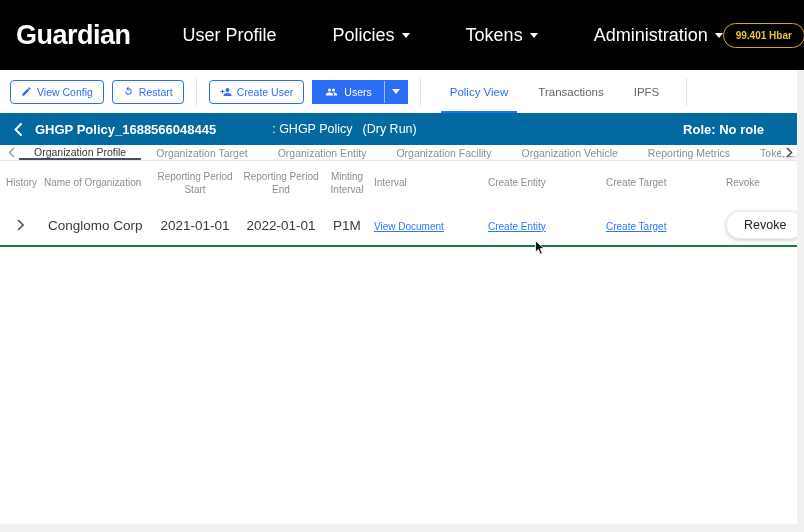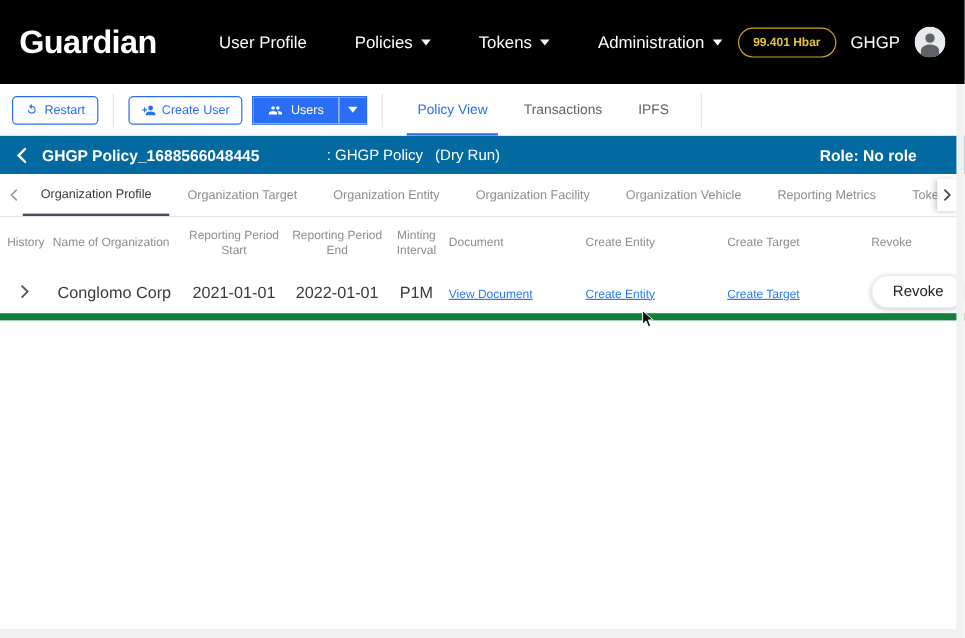--- a/index.html
+++ b/index.html
@@ -2,21 +2,21 @@
 <html><head>
 <meta charset="utf-8">
 <style>
   *{box-sizing:border-box;margin:0;padding:0}
   html,body{width:804px;height:532px}
   body{font-family:"Liberation Sans",sans-serif;background:#fff;overflow:hidden;position:relative;font-size:13px;color:#333}
 
   
   .topbar{height:70px;background:#000;display:flex;align-items:center;padding:0 16px;color:#fff}
   .brand{font-size:27px;font-weight:bold;letter-spacing:-.5px;margin-right:52px;cursor:pointer}
-  .topnav{display:flex;align-items:center;gap:40px;font-size:14px}
+  .topnav{display:flex;align-items:center;gap:56px;font-size:18px}
   .nav-item{display:flex;align-items:center;cursor:pointer;white-space:nowrap}
   .caret{width:0;height:0;border-left:4px solid transparent;border-right:4px solid transparent;border-top:5px solid #fff;margin-left:7px}
   .top-right{margin-left:auto;display:flex;align-items:center;gap:12px}
   .balance-pill{border:1.5px solid #cfa81c;color:#e6c235;border-radius:13px;padding:6px 12px;font-size:10px;font-weight:bold;white-space:nowrap}
   .username{font-size:14px;font-weight:normal}
   .avatar{width:26px;height:26px;border-radius:50%;overflow:hidden;display:flex;cursor:pointer}
 
   
   .toolbar{height:43px;display:flex;align-items:center;padding:0 10px;background:#fff;position:relative}
   .btn{display:inline-flex;align-items:center;gap:5px;height:24px;padding:0 10px;border:1px solid #2b6ef6;border-radius:4px;background:#fff;color:#2b6ef6;font-size:10.5px;font-family:inherit;cursor:pointer;white-space:nowrap}
@@ -33,33 +33,33 @@
 
   
   .policy-bar{height:32px;background:#0369a1;color:#fff;display:flex;align-items:center;padding:0 14px;font-size:12.5px}
   .pb-back{display:flex;align-items:center;margin-right:13px;cursor:pointer}
   .pb-name{font-weight:bold;font-size:13px;margin-right:56px;white-space:nowrap}
   .pb-sub{margin-right:10px;white-space:nowrap}
   .pb-mode{white-space:nowrap}
   .pb-role{margin-left:auto;margin-right:26px;font-weight:bold;font-size:13px;white-space:nowrap}
 
   
-  .org-tabs{height:36px;display:flex;align-items:stretch;border-bottom:1px solid #e7e7e7;position:relative;padding-left:4px;overflow:hidden}
+  .org-tabs{height:16px;display:flex;align-items:stretch;border-bottom:1px solid #e7e7e7;position:relative;padding-left:4px;overflow:hidden}
   .ot-chev{display:flex;align-items:center;padding:0 4px;cursor:pointer;flex:none}
   .org-tab{display:flex;align-items:center;padding:0 15px;font-size:10.5px;color:#8d8d8d;white-space:nowrap;cursor:pointer;flex:none}
   .org-tab.active{color:#3a3a3a;border-bottom:2px solid #454f63}
   .ot-chev-right{position:absolute;right:6px;top:4px;bottom:4px;width:17px;background:#fff;display:flex;align-items:center;justify-content:center;box-shadow:-3px 0 6px rgba(0,0,0,.12),0 1px 3px rgba(0,0,0,.18);cursor:pointer}
 
   
   .grid{display:grid;grid-template-columns:40px 112px 86px 86px 46px 114px 118px 120px 1fr}
   .thead{min-height:44px;align-items:center;color:#8d8d8d;font-size:10px}
   .thead .c{padding:0 4px;line-height:1.35}
   .thead .c.first{padding-left:6px}
   .center{text-align:center}
-  .trow{height:42px;align-items:center;border-bottom:6px solid #15803d;font-size:13.5px;color:#3a3a3a}
+  .trow{height:42px;align-items:center;border-bottom:2px solid #15803d;font-size:13.5px;color:#3a3a3a}
   .expander{display:flex;justify-content:center;align-items:center;cursor:pointer}
   .cell-name{padding-left:8px;white-space:nowrap}
   .cell{white-space:nowrap}
   .linkcell{position:relative}
   .link{color:#2979ff;text-decoration:underline;cursor:pointer;font-size:10px;margin-left:4px;display:inline-block;white-space:nowrap}
   .revoke-btn{margin-left:4px;background:#fff;border:1px solid #ececec;border-radius:16px;padding:6px 17px;font-size:12.5px;color:#222;box-shadow:0 1px 4px rgba(0,0,0,.22);cursor:pointer;font-family:inherit;white-space:nowrap}
   .cursor-overlay{position:absolute;left:50px;top:22px;pointer-events:none}
 
   
   .vscroll{position:absolute;top:70px;right:0;bottom:8px;width:7px;background:#f1f1f1;z-index:5}
@@ -96,20 +96,26 @@
         <circle cx="12" cy="9" r="3.6" fill="#5f6368"></circle>
         <path d="M12 14c-3.6 0-7 1.9-7 4.6V24h14v-5.4C19 15.9 15.6 14 12 14z" fill="#5f6368"></path>
       </svg>
     </div>
   </div>
 </header>
 
 <div class="toolbar">
   <button class="btn">
     <svg width="11" height="11" viewBox="0 0 24 24">
+      <path d="M3 17.25V21h3.75L17.8 9.94l-3.75-3.75L3 17.25zM20.7 7.04a1 1 0 0 0 0-1.41l-2.34-2.34a1 1 0 0 0-1.41 0l-1.83 1.83 3.75 3.75 1.83-1.83z" fill="#2b6ef6"></path>
+    </svg>
+    <span>View Config</span>
+  </button>
+  <button class="btn">
+    <svg width="11" height="11" viewBox="0 0 24 24">
       <path d="M12 5V1L7 6l5 5V7a5 5 0 1 1-5 5H5a7 7 0 1 0 7-7z" fill="#2b6ef6"></path>
     </svg>
     <span>Restart</span>
   </button>
 
   <div class="vdiv"></div>
 
   <button class="btn">
     <svg width="12" height="12" viewBox="0 0 24 24">
       <path d="M15 12a4 4 0 1 0-4-4 4 4 0 0 0 4 4zM6 10V7H4v3H1v2h3v3h2v-3h3v-2H6zm9 4c-2.67 0-8 1.34-8 4v2h16v-2c0-2.66-5.33-4-8-4z" fill="#2b6ef6"></path>
@@ -191,21 +197,21 @@
     </svg>
   </span>
 </div>
 
 <div class="grid thead">
   <div class="c first">History</div>
   <div class="c">Name of Organization</div>
   <div class="c center">Reporting Period Start</div>
   <div class="c center">Reporting Period End</div>
   <div class="c center">Minting Interval</div>
-  <div class="c">Document</div>
+  <div class="c">Interval</div>
   <div class="c">Create Entity</div>
   <div class="c">Create Target</div>
   <div class="c">Revoke</div>
 </div>
 
 <div class="grid trow">
   <div class="expander">
     <svg width="7" height="12" viewBox="0 0 7 12">
       <path d="M1 1l5 5-5 5" stroke="#555555" stroke-width="1.6" fill="none"></path>
     </svg>

